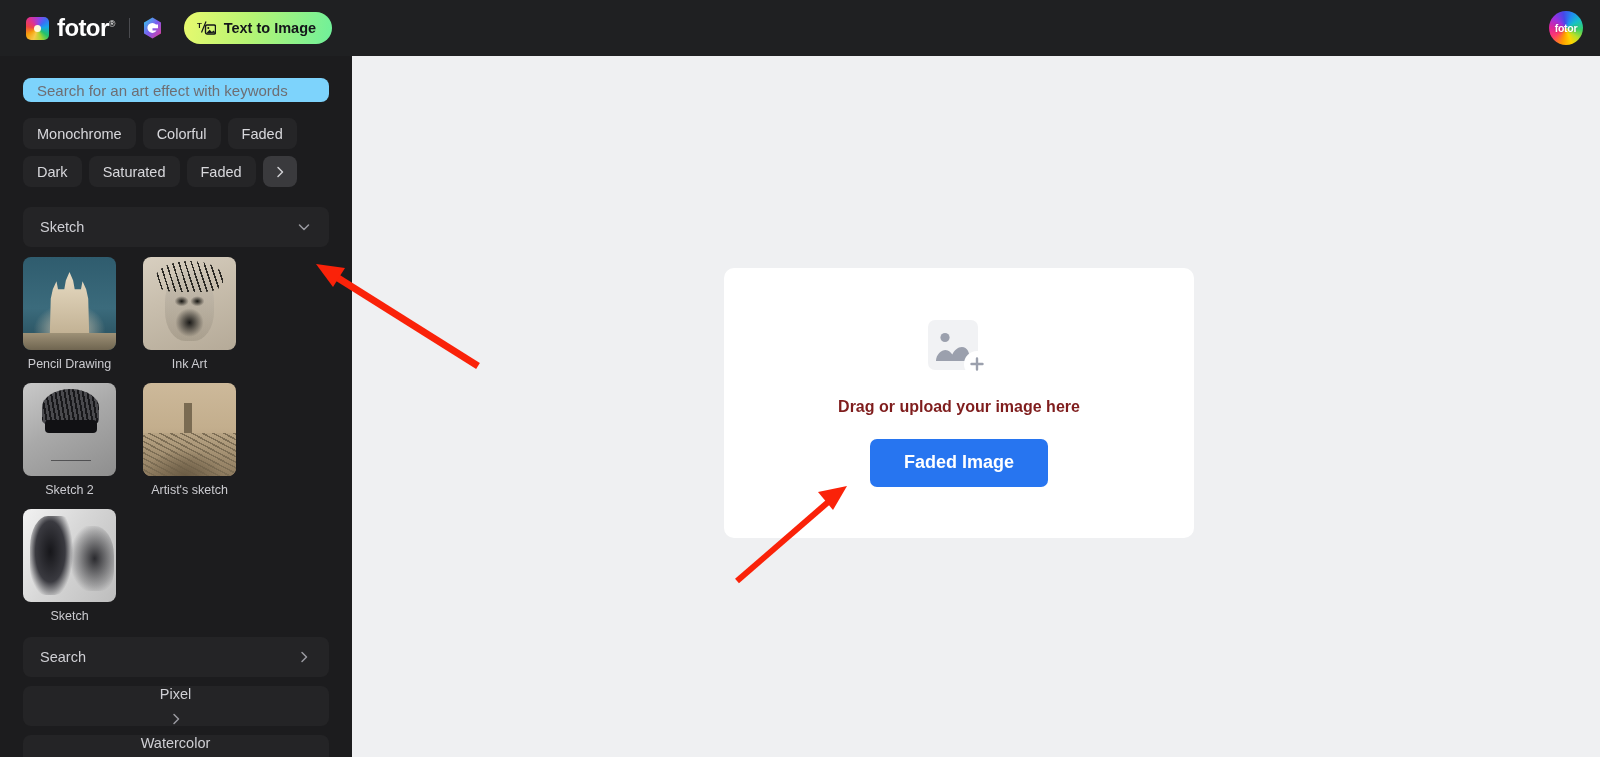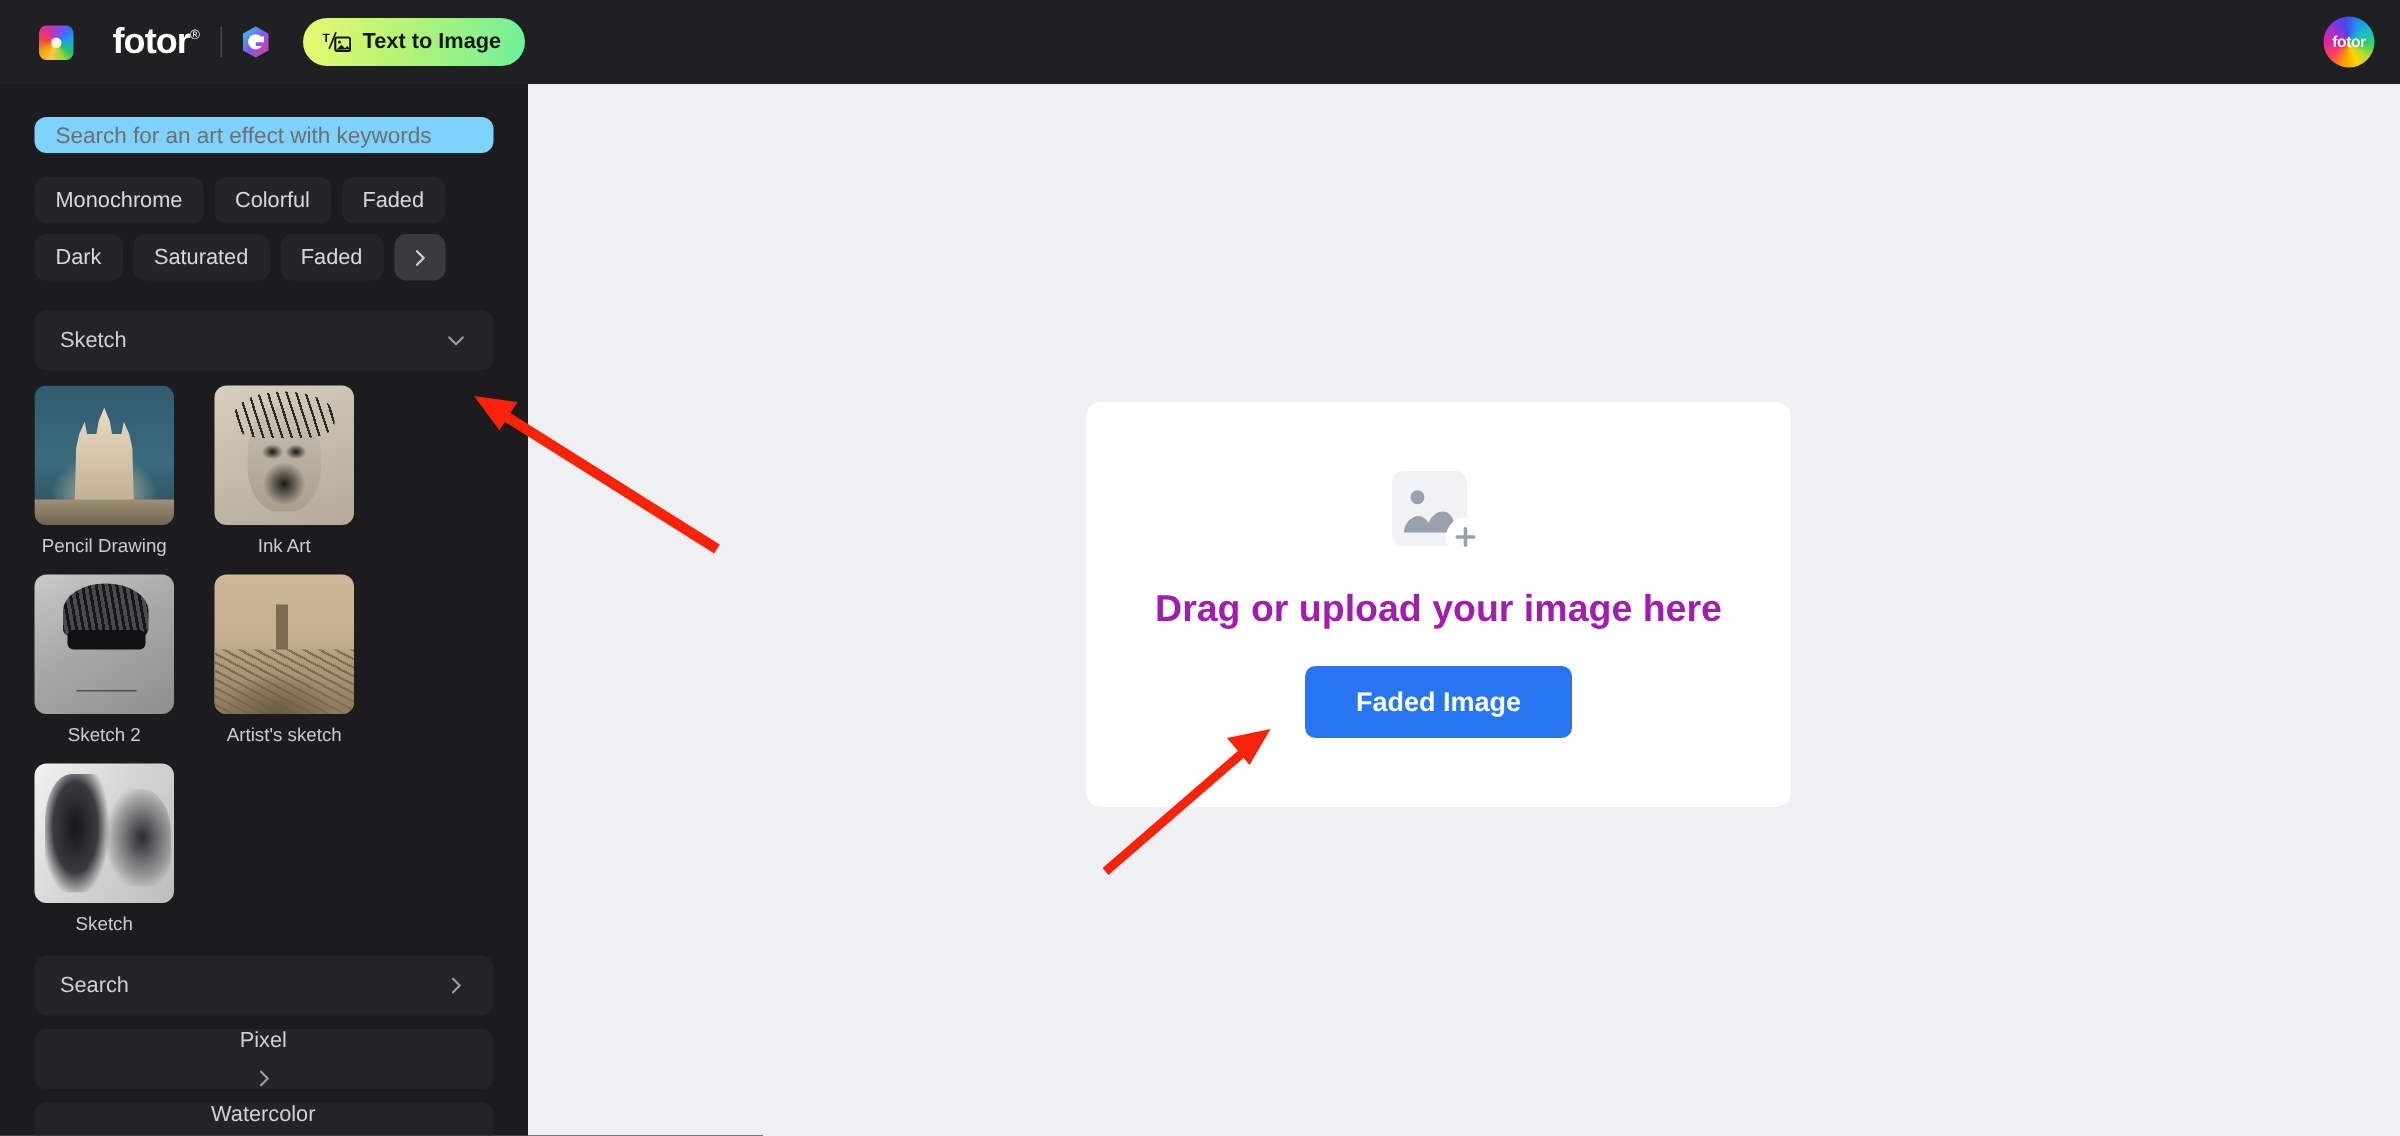--- a/index.html
+++ b/index.html
@@ -27,21 +27,21 @@
         #9b3fe0 165deg, #3b6ef5 205deg, #15a6e8 240deg, #23c16b 285deg,
         #a8d531 320deg, #f7c948 360deg);
   }
   .logo-mark::after{
     content:""; position:absolute; left:50%; top:50%;
     width:7px; height:7px; margin:-3.5px 0 0 -3.5px; border-radius:50%;
     background:#fff8d8;
   }
   .logo-word {
     color: #ffffff; font-size: 24px; font-weight: bold; letter-spacing: -0.6px;
-    margin-left: 26px; line-height: 1;
+    margin-left: 8px; line-height: 1;
   }
   .logo-reg { color:#ffffff; font-size: 9px; vertical-align: super; font-weight: normal;}
   .brand-divider{
     width:1px; height:20px; background:#4a4b4f; margin:0 13px 0 14px;
   }
   .goart-mark{ width: 19px; height: 22px; display:block; }
 
   .t2i-btn{
     margin-left: 22px;
     height: 32px; padding: 0 16px 0 13px;
@@ -204,21 +204,21 @@
     position:absolute; left:352px; top:56px; width:1248px; height:701px;
     background:#eff0f2;
   }
   .upload-card{
     position:absolute; left:372px; top:212px;
     width:470px; height:270px; background:#ffffff; border-radius:10px;
     display:flex; flex-direction:column; align-items:center; justify-content:center;
   }
   .ph-icon{ width:63px; height:58px; display:block; }
   .upload-text{
-    margin-top:20px; font-size:25px; font-weight:bold; color:#a21caf;
+    margin-top:20px; font-size:16px; font-weight:bold; color:#7f1d1d;
   }
   .open-btn{
     margin-top:23px; width:178px; height:48px; border:none; border-radius:7px;
     background:#2775f0; color:#ffffff; font-size:18px; font-weight:bold;
     cursor:pointer; font-family:"Liberation Sans", sans-serif;
   }
 
   
   .arrow-layer{ position:absolute; left:0; top:0; width:1600px; height:757px; pointer-events:none; }
 </style>

